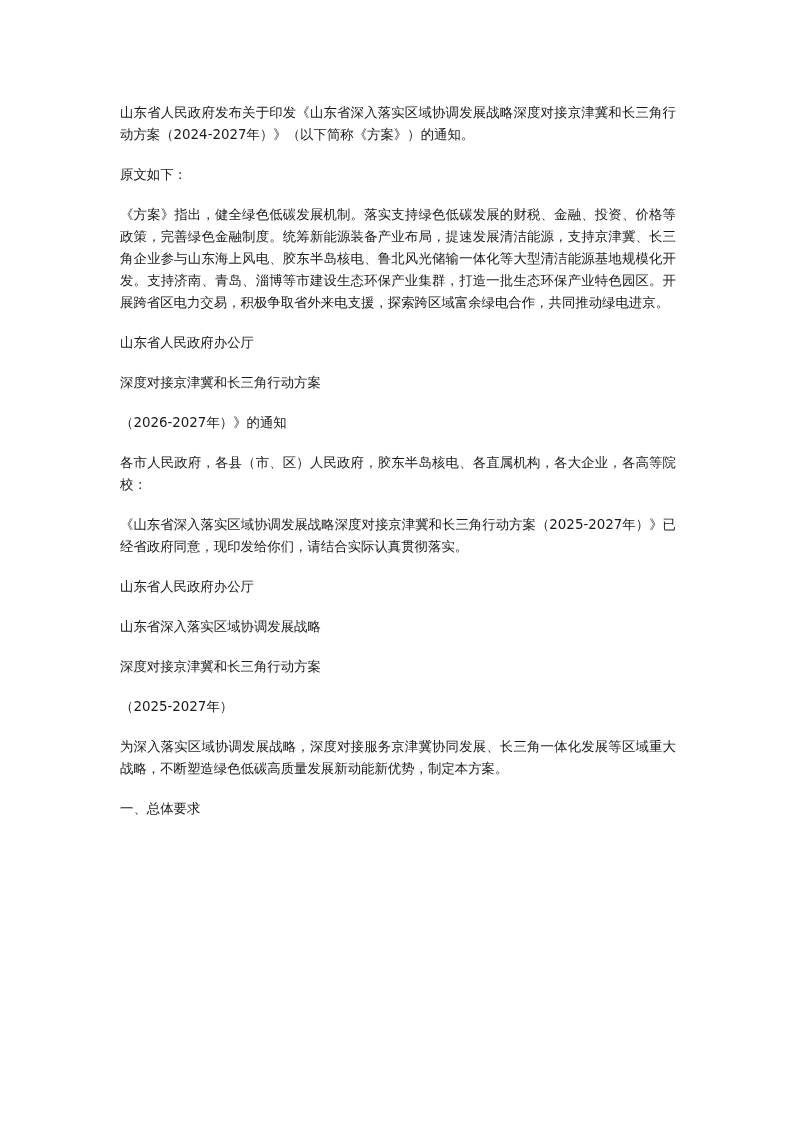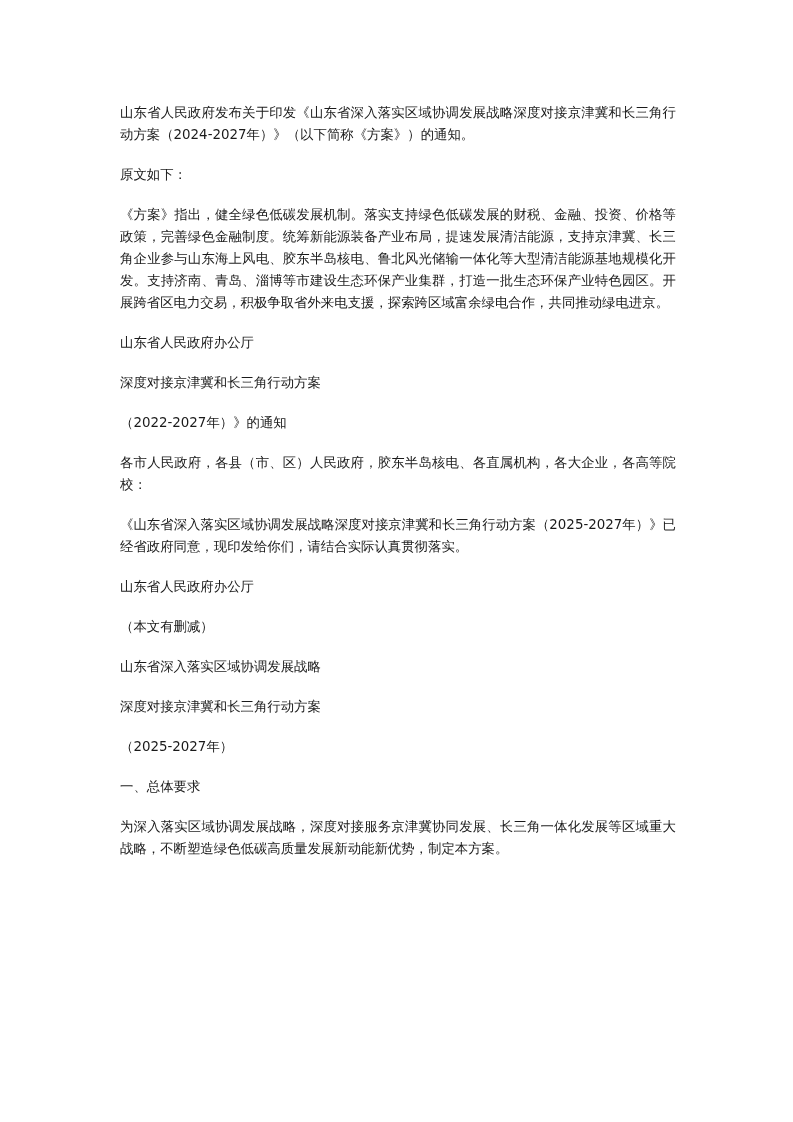--- a/index.html
+++ b/index.html
@@ -31,23 +31,22 @@
   </style>
 </head>
 <body>
 
 <div class="page">
   <p class="para">山东省人民政府发布关于印发《山东省深入落实区域协调发展战略深度对接京津冀和长三角行动方案（2024-2027年）》（以下简称《方案》）的通知。</p>
   <p class="para">原文如下：</p>
   <p class="para">《方案》指出，健全绿色低碳发展机制。落实支持绿色低碳发展的财税、金融、投资、价格等政策，完善绿色金融制度。统筹新能源装备产业布局，提速发展清洁能源，支持京津冀、长三角企业参与山东海上风电、胶东半岛核电、鲁北风光储输一体化等大型清洁能源基地规模化开发。支持济南、青岛、淄博等市建设生态环保产业集群，打造一批生态环保产业特色园区。开展跨省区电力交易，积极争取省外来电支援，探索跨区域富余绿电合作，共同推动绿电进京。</p>
   <p class="para">山东省人民政府办公厅</p>
   <p class="para">深度对接京津冀和长三角行动方案</p>
-  <p class="para">（2022-2027年）》的通知</p>
+  <p class="para">（2026-2027年）》的通知</p>
   <p class="para">各市人民政府，各县（市、区）人民政府，胶东半岛核电、各直属机构，各大企业，各高等院校：</p>
   <p class="para">《山东省深入落实区域协调发展战略深度对接京津冀和长三角行动方案（2025-2027年）》已经省政府同意，现印发给你们，请结合实际认真贯彻落实。</p>
   <p class="para">山东省人民政府办公厅</p>
-  <p class="para">（本文有删减）</p>
   <p class="para">山东省深入落实区域协调发展战略</p>
   <p class="para">深度对接京津冀和长三角行动方案</p>
   <p class="para">（2025-2027年）</p>
+  <p class="para">为深入落实区域协调发展战略，深度对接服务京津冀协同发展、长三角一体化发展等区域重大战略，不断塑造绿色低碳高质量发展新动能新优势，制定本方案。</p>
   <p class="para">一、总体要求</p>
-  <p class="para">为深入落实区域协调发展战略，深度对接服务京津冀协同发展、长三角一体化发展等区域重大战略，不断塑造绿色低碳高质量发展新动能新优势，制定本方案。</p>
 </div>
 
 </body></html>

